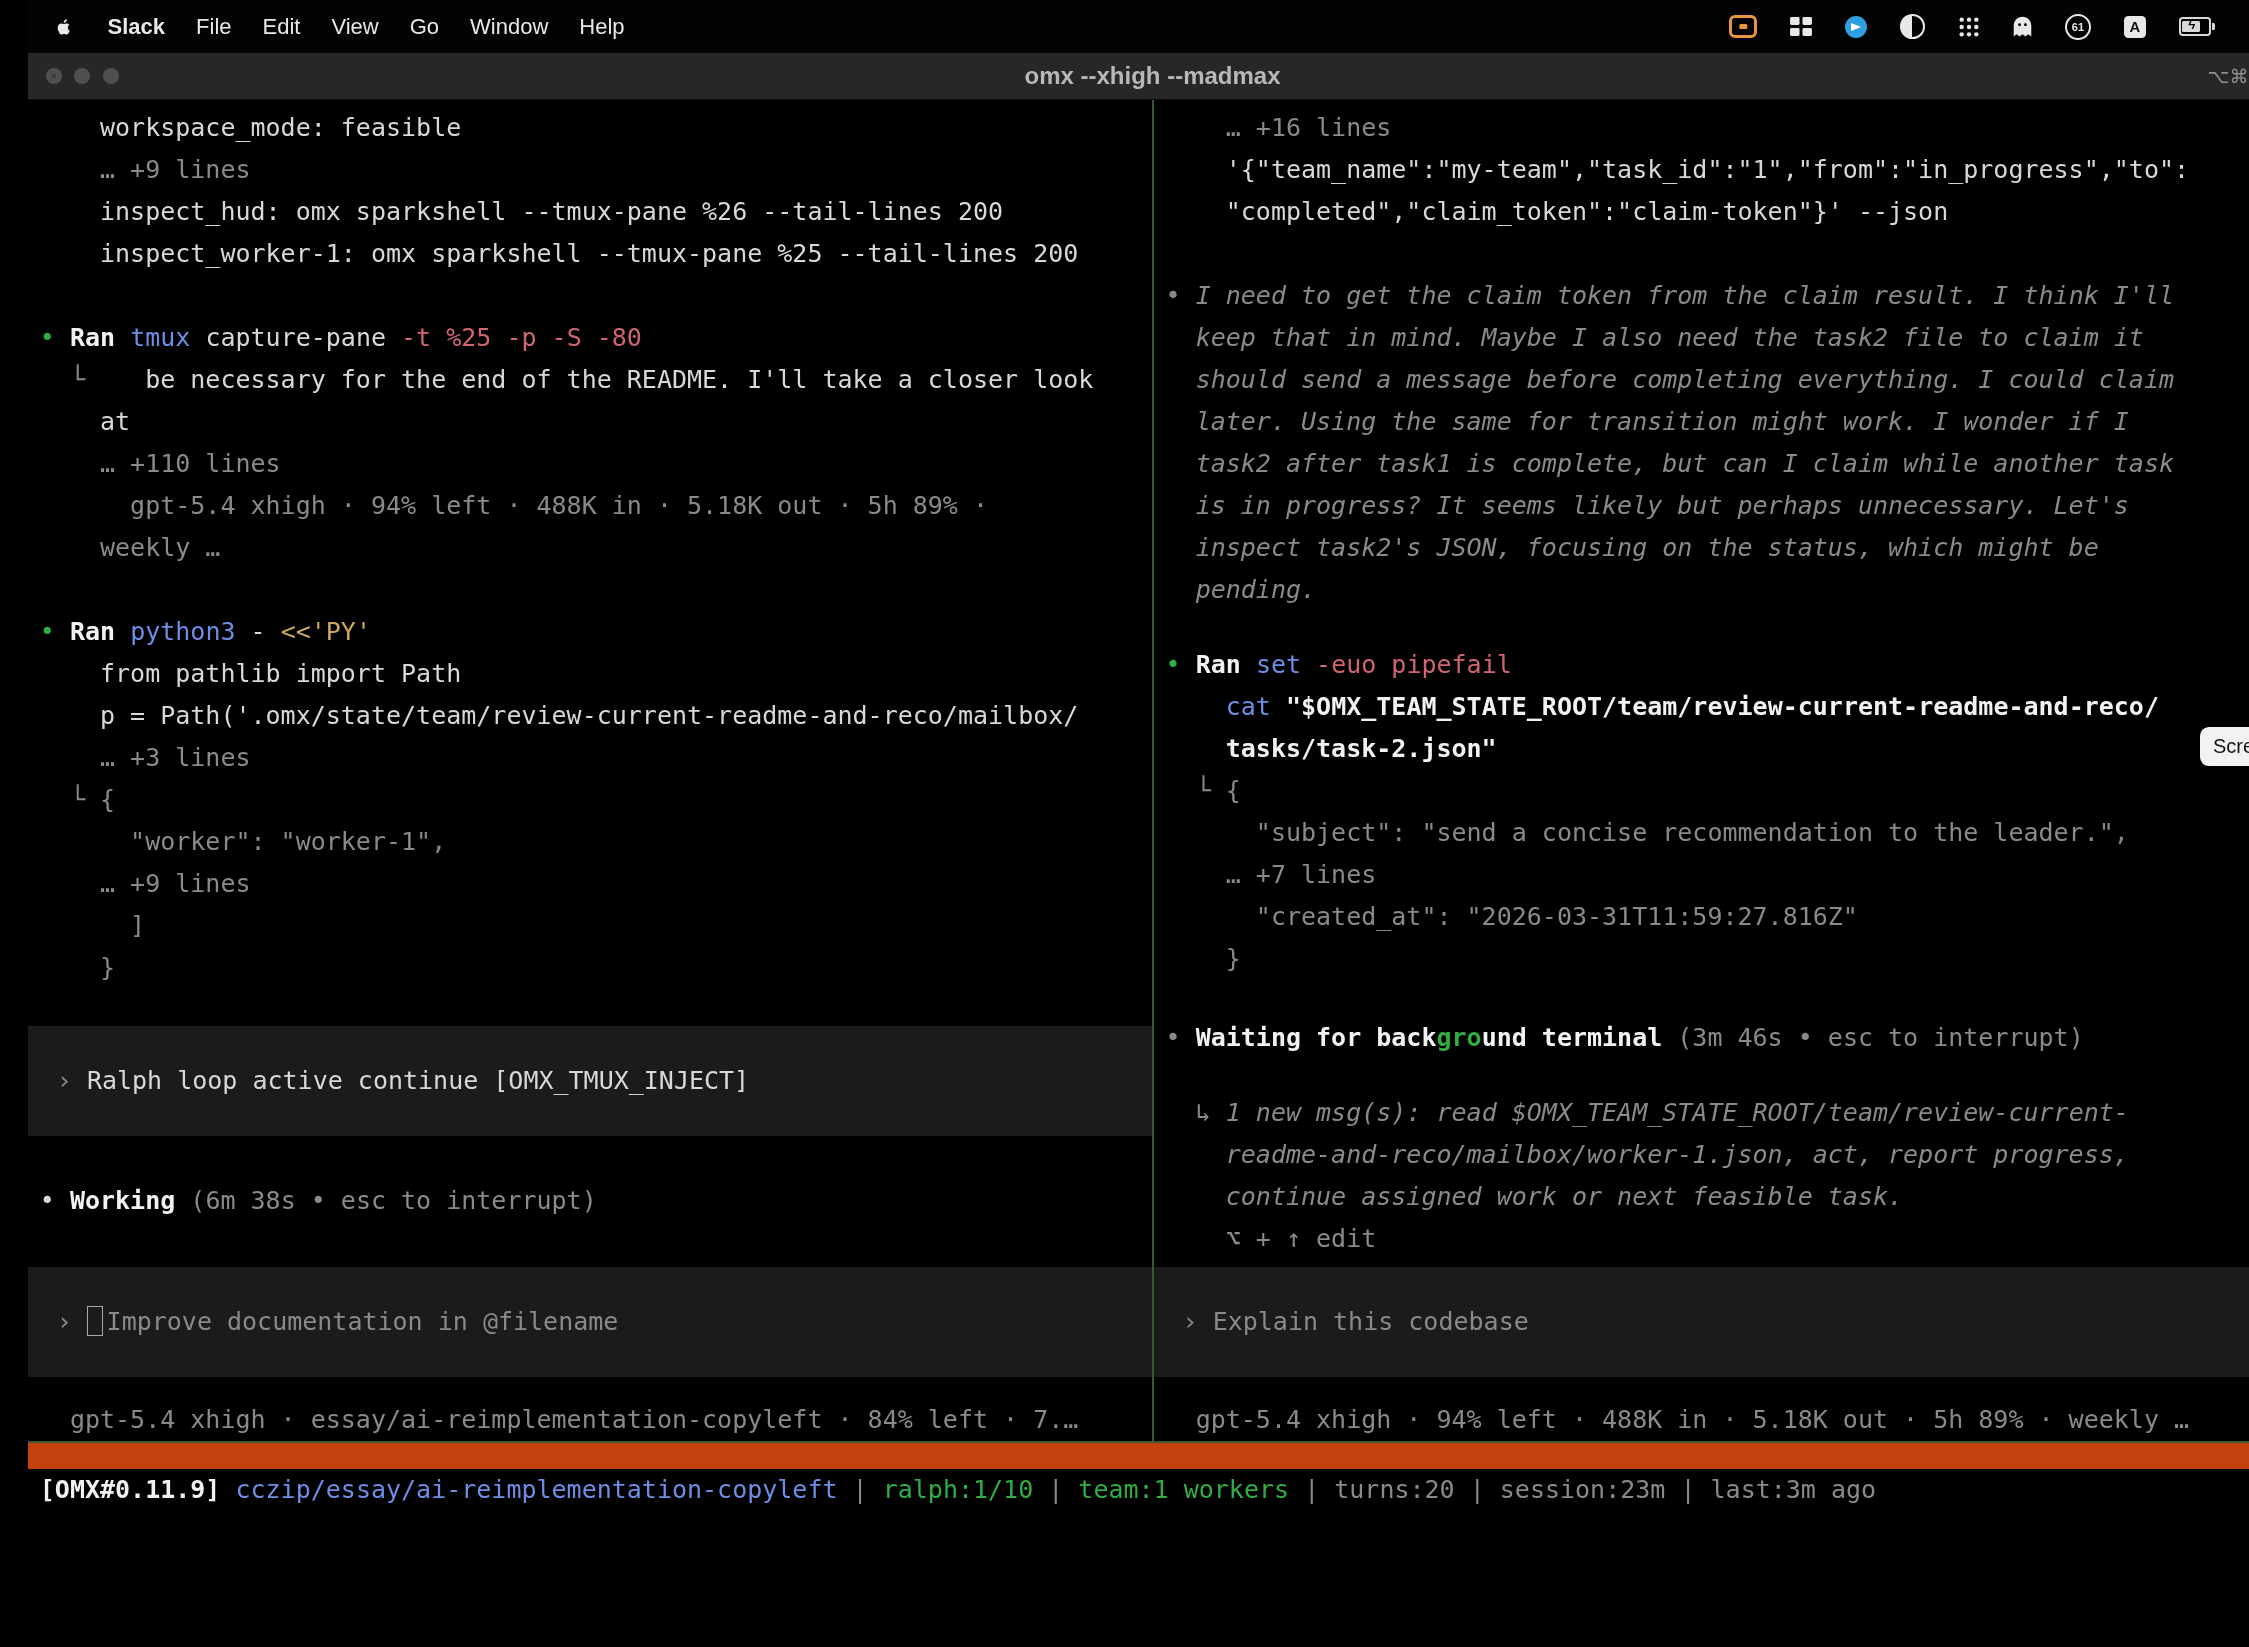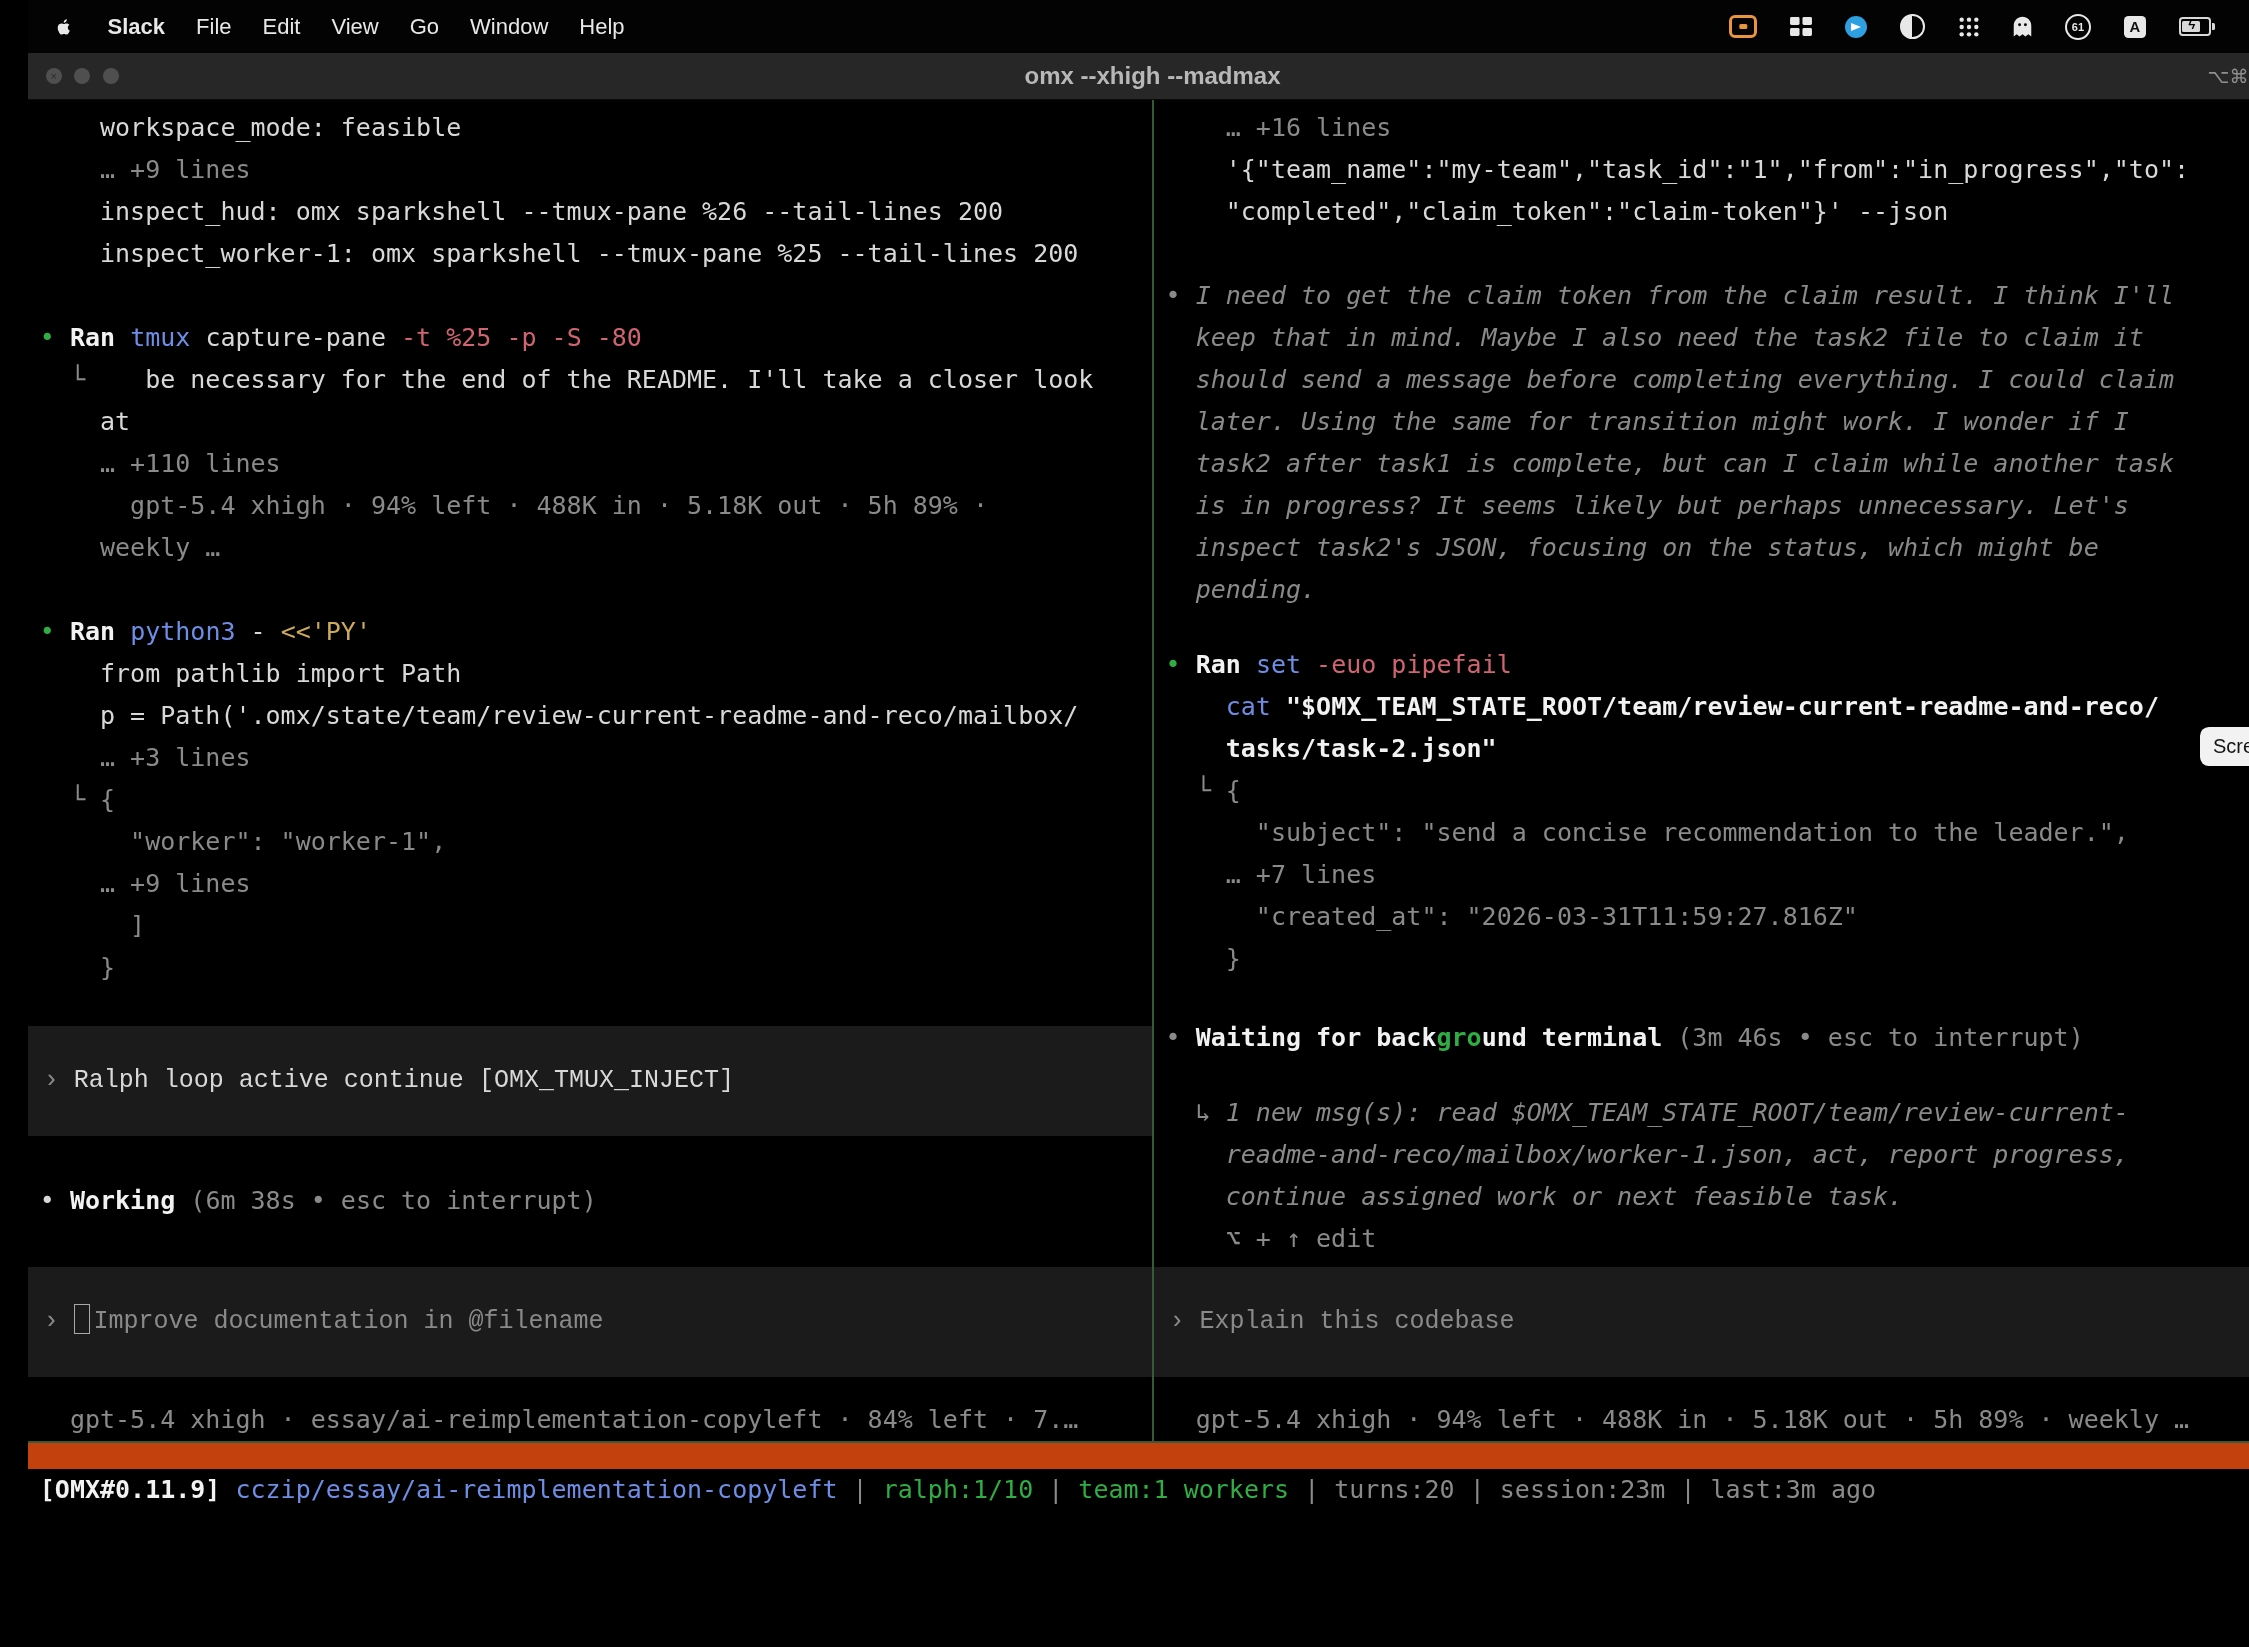--- a/index.html
+++ b/index.html
@@ -37,21 +37,21 @@
   .win-title{position:absolute;left:0;right:1px;text-align:center;color:#b8b8b8;font-size:24px;font-weight:600;}
   .win-shortcut{position:absolute;right:19px;color:#8f8f8f;font-size:19px;}
   
   .panes{display:flex;height:1341px;background:#000;}
   .pane{flex:1 1 0;min-width:0;display:flex;flex-direction:column;padding-top:7.4px;overflow:hidden;
         font-size:25px;line-height:42px;}
   .vdiv{width:1.5px;background:#365a36;}
   .hdiv{height:1.5px;background:#365a36;}
   .tline{white-space:pre;padding:0 11.8px;min-height:42px;}
   .spacer{flex:1 1 auto;min-height:0;}
-  .band{background:#1b1b1b;padding:34px 4px;font-family:Liberation Mono, monospace;}
+  .band{background:#1b1b1b;padding:34px 17px;}
   .cursor{display:inline-block;width:14px;height:28px;border:1.5px solid #a8a8a8;vertical-align:middle;margin:0 3.7px 4.4px 0;}
   
   .w{color:#d8d8d8;}
   .b{color:#f2f2f2;font-weight:bold;}
   .dim{color:#8a8a8a;}
   .it{font-style:italic;}
   .blue{color:#6e8ee6;}
   .green{color:#2fae43;}
   .red{color:#d06471;}
   .yellow{color:#cfa95c;}

